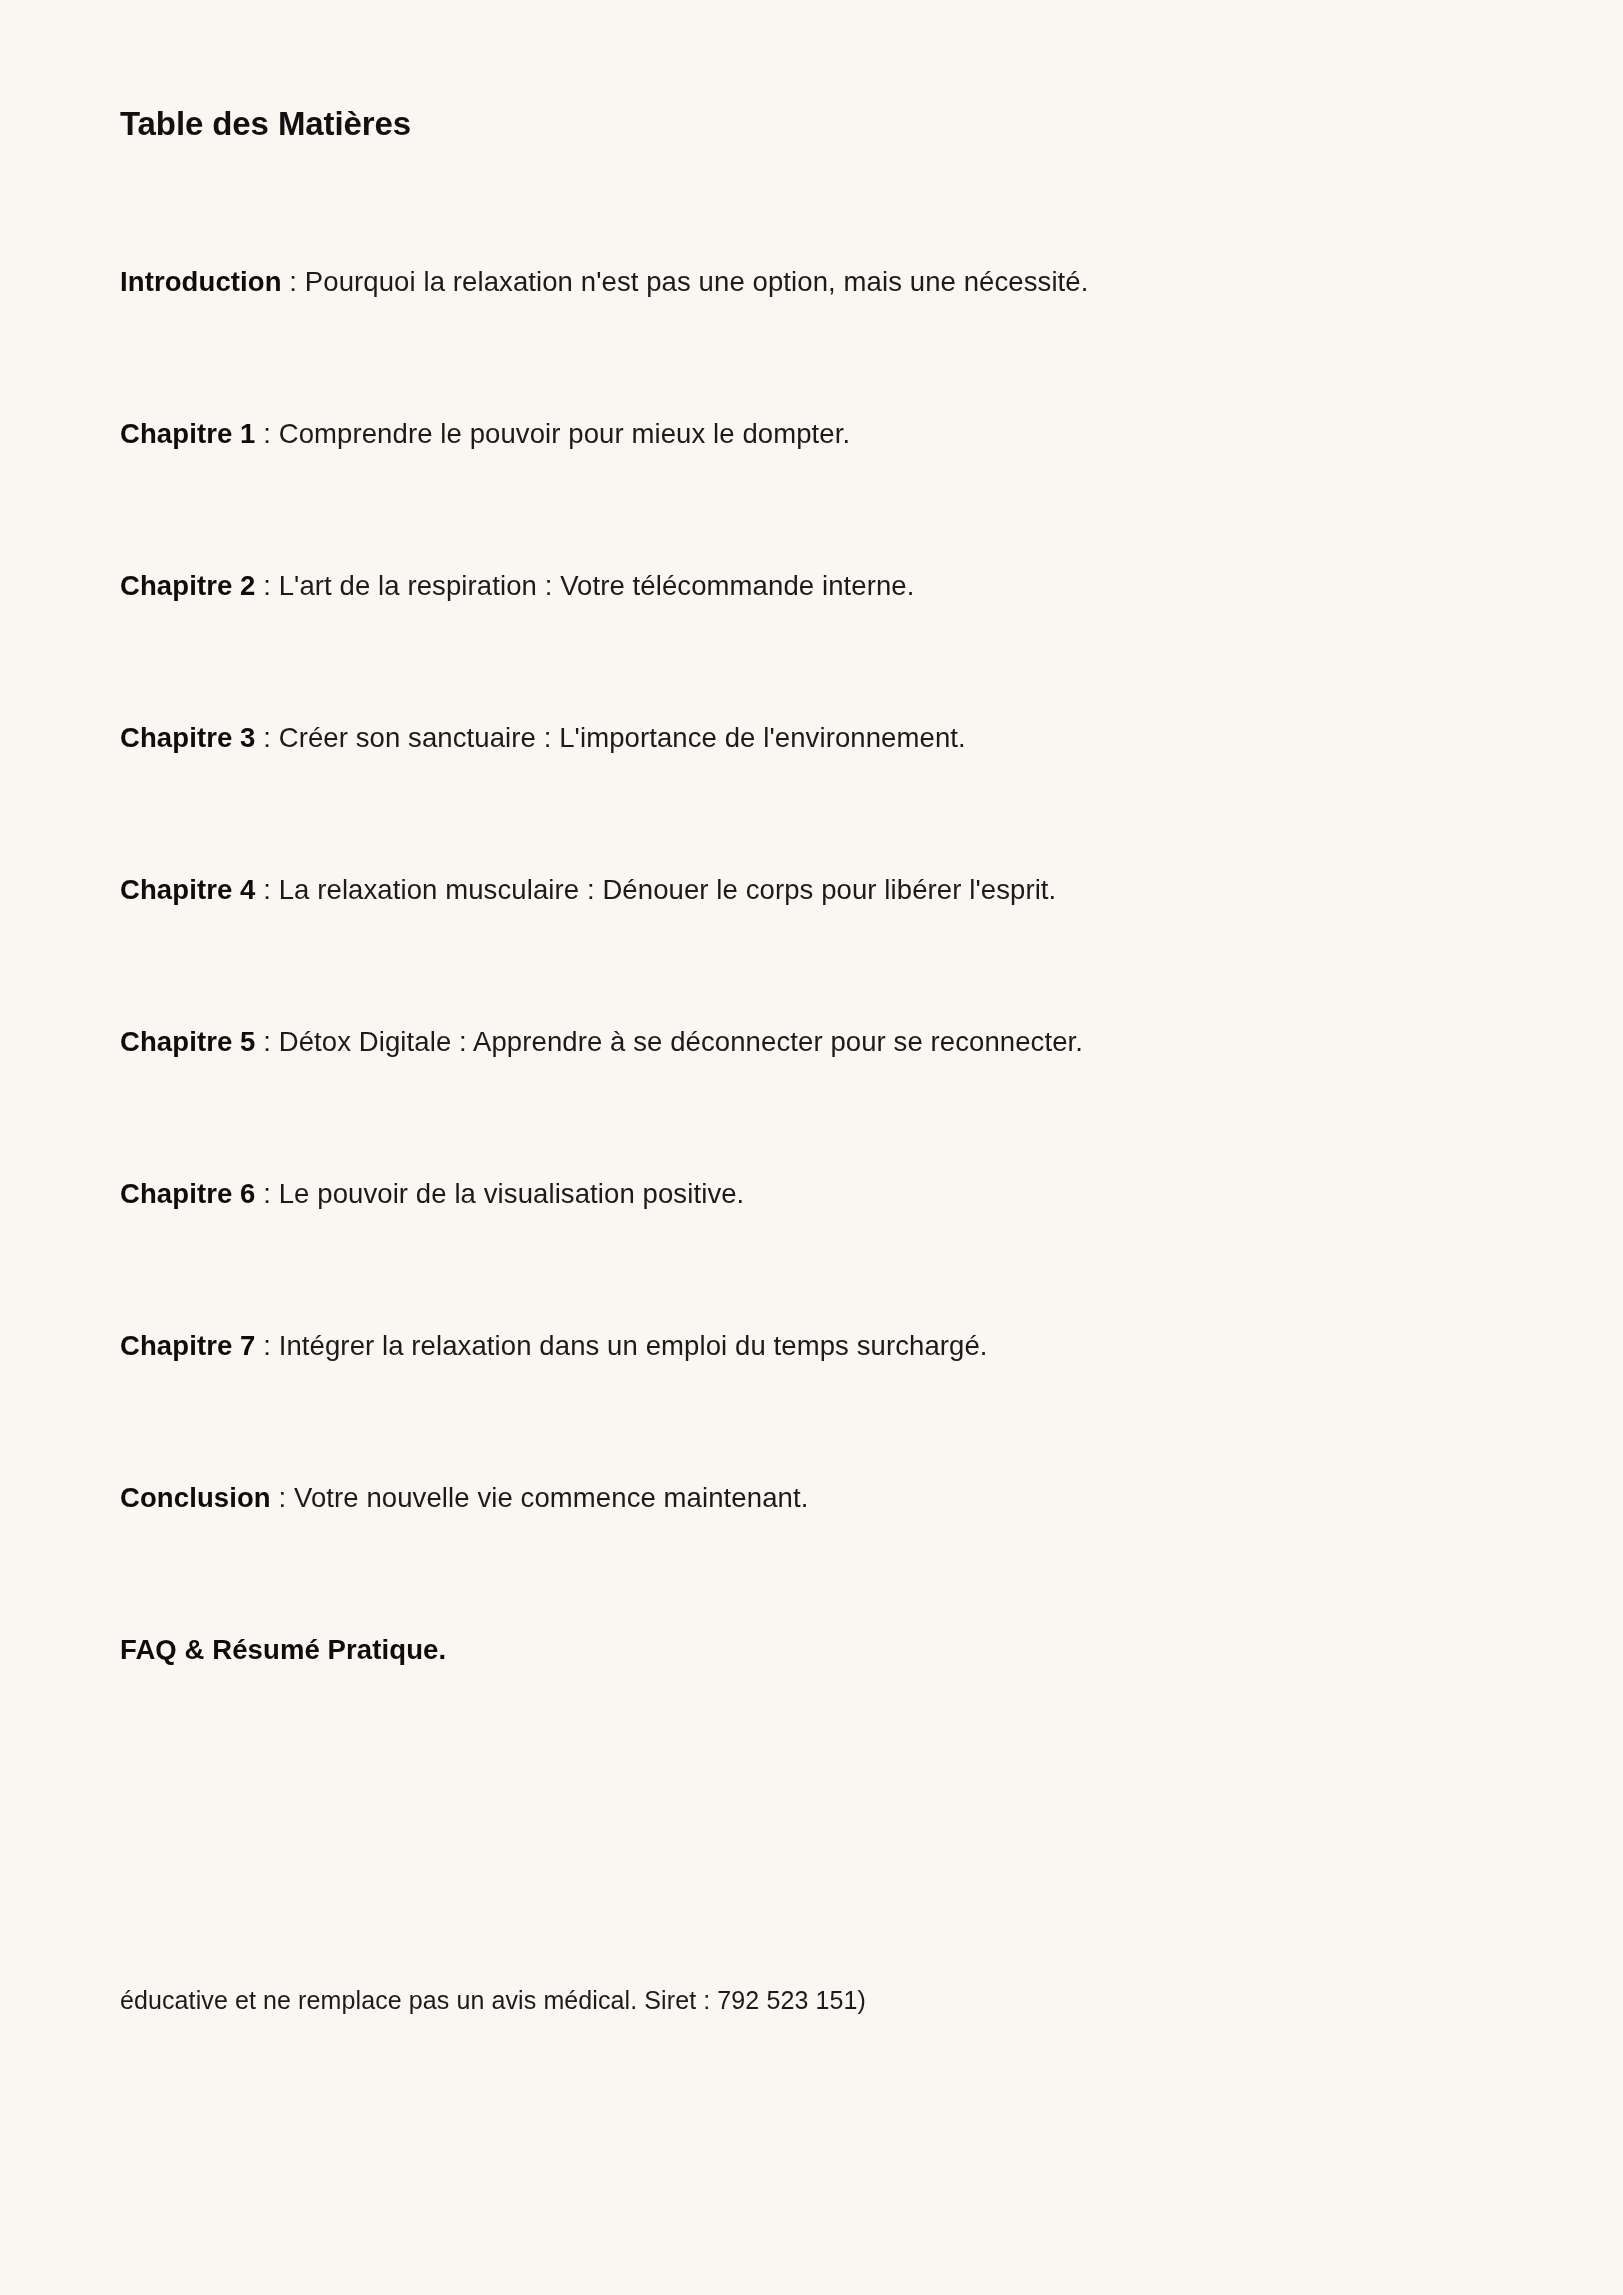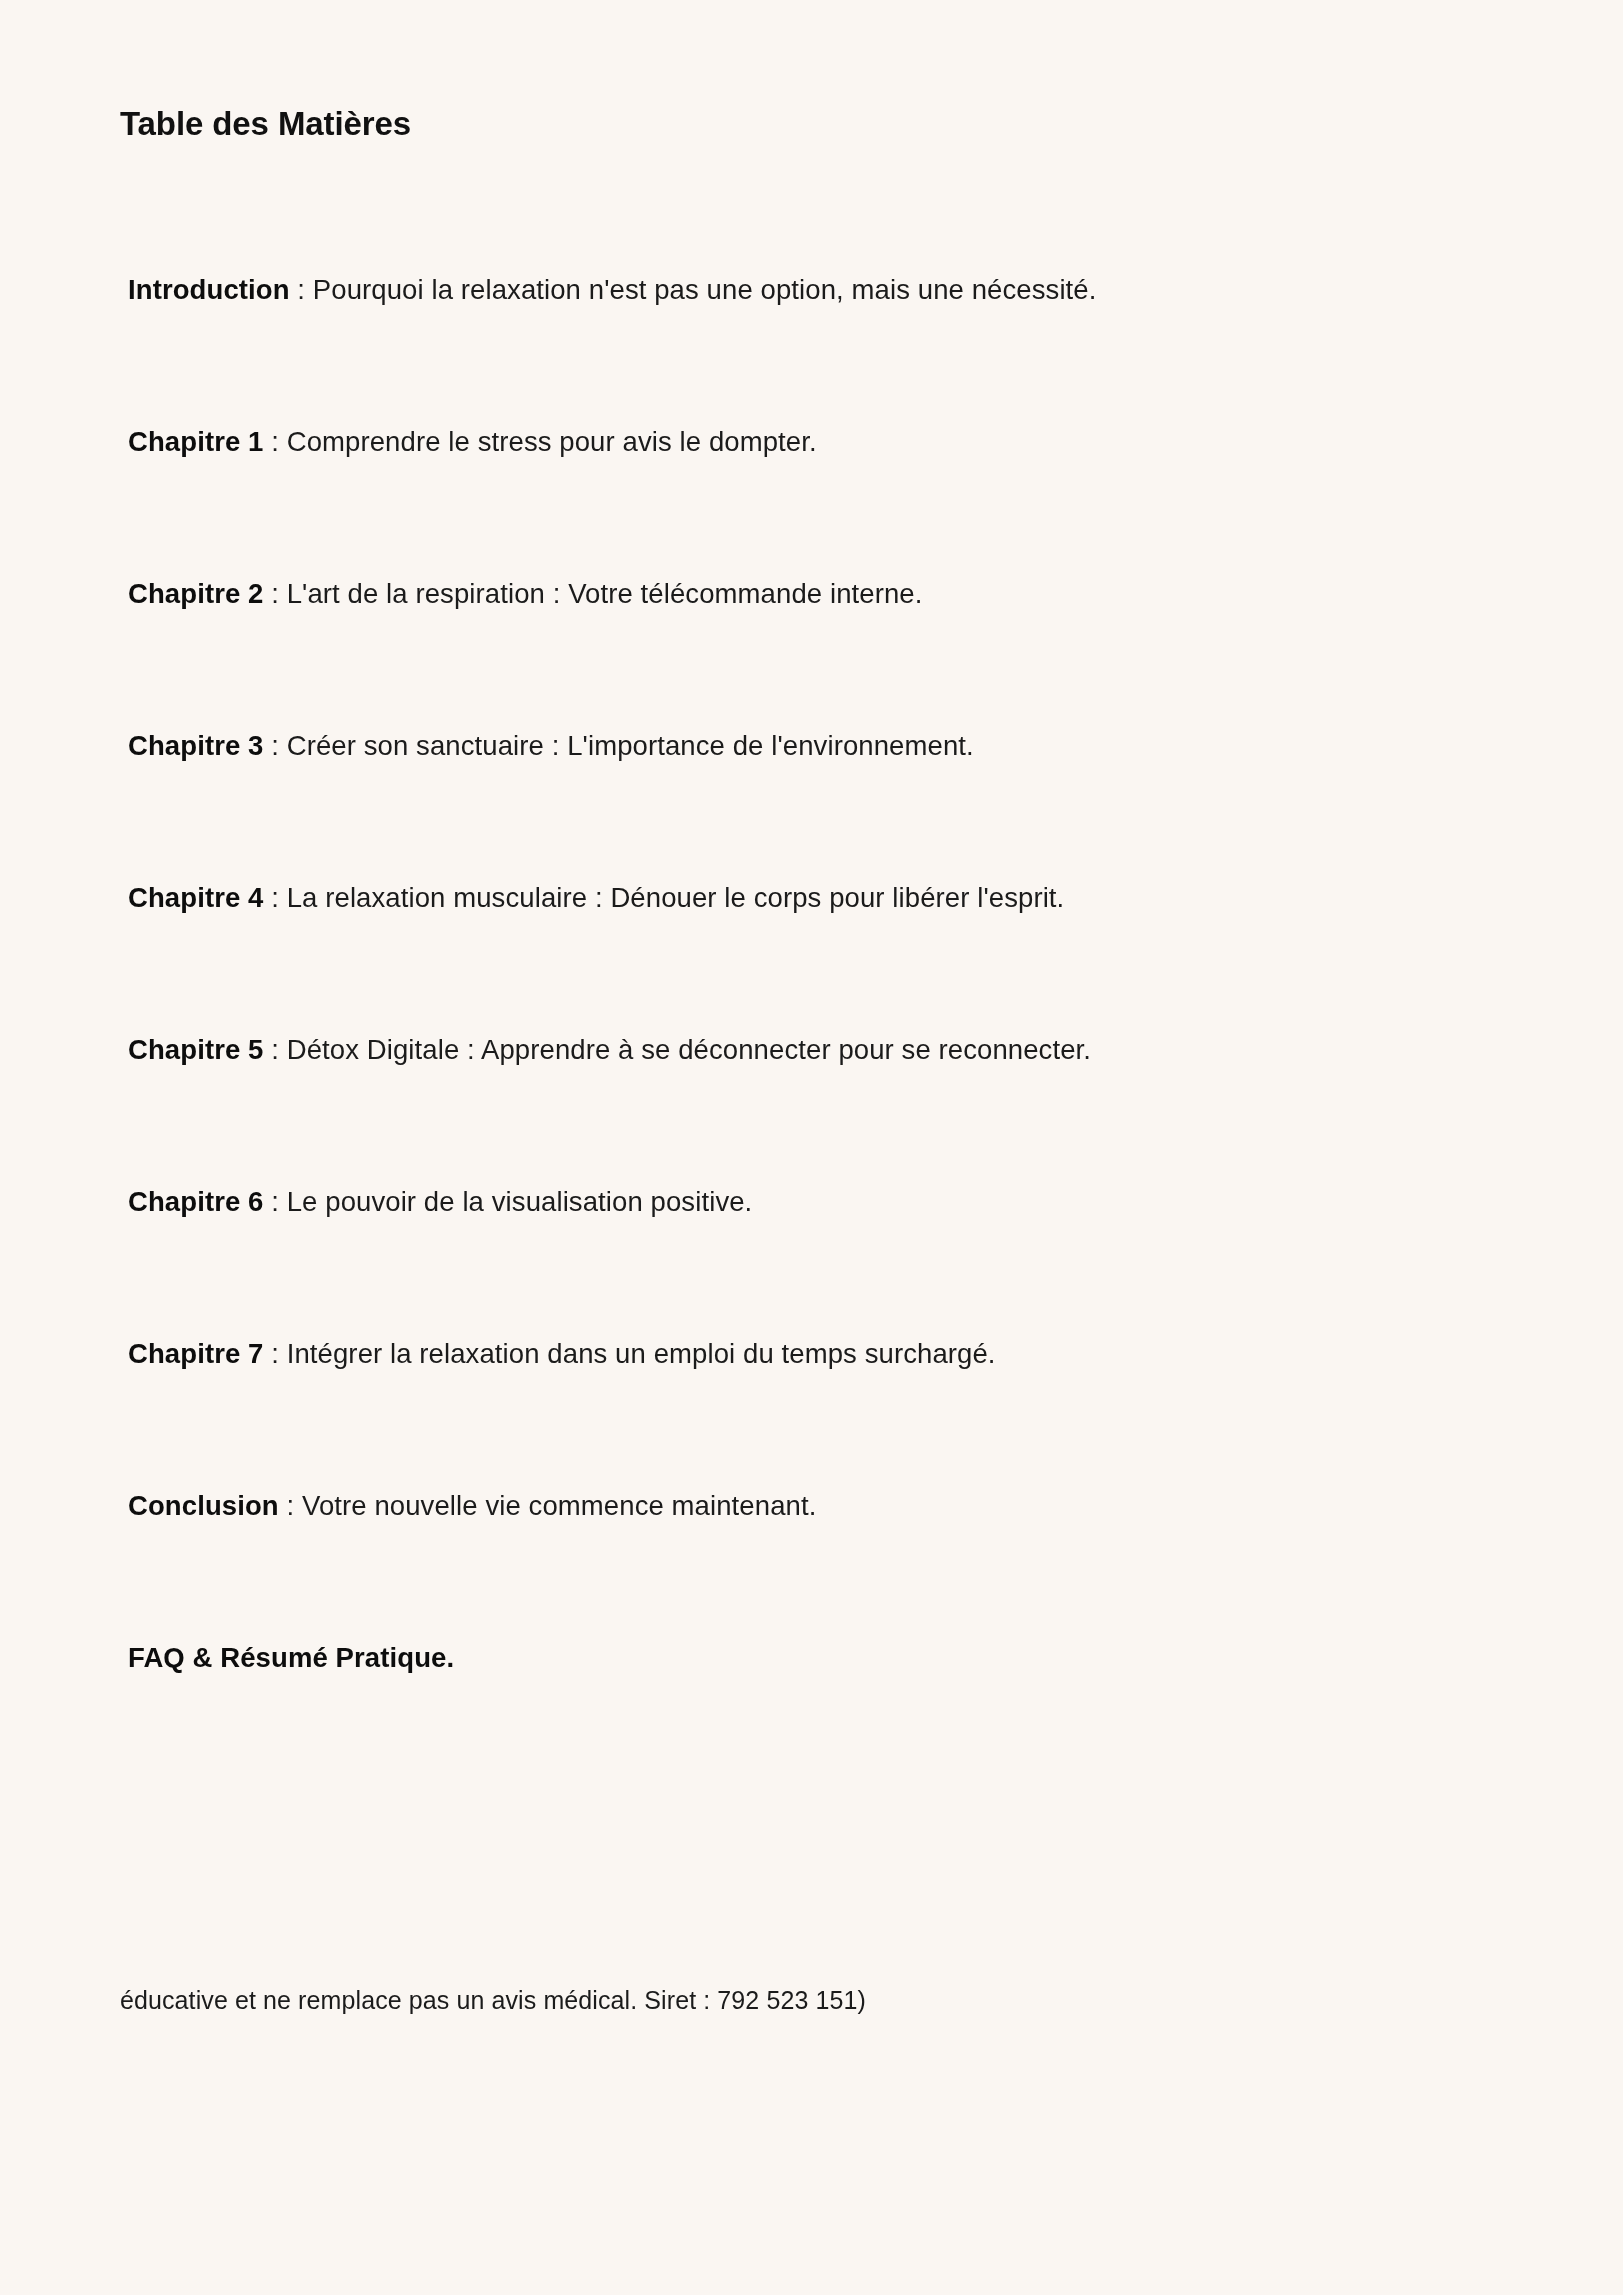--- a/index.html
+++ b/index.html
@@ -43,21 +43,21 @@
     white-space: nowrap;
   }
 
   
   .toc {
     position: absolute;
     left: 116px;
     top: 263px;
     width: 1392px;
     list-style: none;
-    margin: 8px;
+    margin: 0;
     padding: 0;
   }
   .toc-entry {
     height: 152px;
     font-size: 27.5px;
     line-height: 1.35;
     color: #141414;
     letter-spacing: 0.1px;
     white-space: nowrap;
   }
@@ -97,21 +97,21 @@
 </style>
 </head>
 <body>
 
 <div class="page">
 
   <h1 class="doc-title">Table des Matières</h1>
 
   <ul class="toc" id="toc-list">
       <li class="toc-entry"><span class="label">Introduction</span><span class="desc"> : Pourquoi la relaxation n'est pas une option, mais une nécessité.</span></li>
-      <li class="toc-entry"><span class="label">Chapitre 1</span><span class="desc"> : Comprendre le stress pour avis le dompter.</span></li>
+      <li class="toc-entry"><span class="label">Chapitre 1</span><span class="desc"> : Comprendre le pouvoir pour mieux le dompter.</span></li>
       <li class="toc-entry"><span class="label">Chapitre 2</span><span class="desc"> : L'art de la respiration : Votre télécommande interne.</span></li>
       <li class="toc-entry"><span class="label">Chapitre 3</span><span class="desc"> : Créer son sanctuaire : L'importance de l'environnement.</span></li>
       <li class="toc-entry"><span class="label">Chapitre 4</span><span class="desc"> : La relaxation musculaire : Dénouer le corps pour libérer l'esprit.</span></li>
       <li class="toc-entry"><span class="label">Chapitre 5</span><span class="desc"> : Détox Digitale : Apprendre à se déconnecter pour se reconnecter.</span></li>
       <li class="toc-entry"><span class="label">Chapitre 6</span><span class="desc"> : Le pouvoir de la visualisation positive.</span></li>
       <li class="toc-entry"><span class="label">Chapitre 7</span><span class="desc"> : Intégrer la relaxation dans un emploi du temps surchargé.</span></li>
       <li class="toc-entry"><span class="label">Conclusion</span><span class="desc"> : Votre nouvelle vie commence maintenant.</span></li>
       <li class="toc-entry bold-only"><span class="label">FAQ &amp; Résumé Pratique.</span><span class="desc"></span></li>
     </ul>
 

